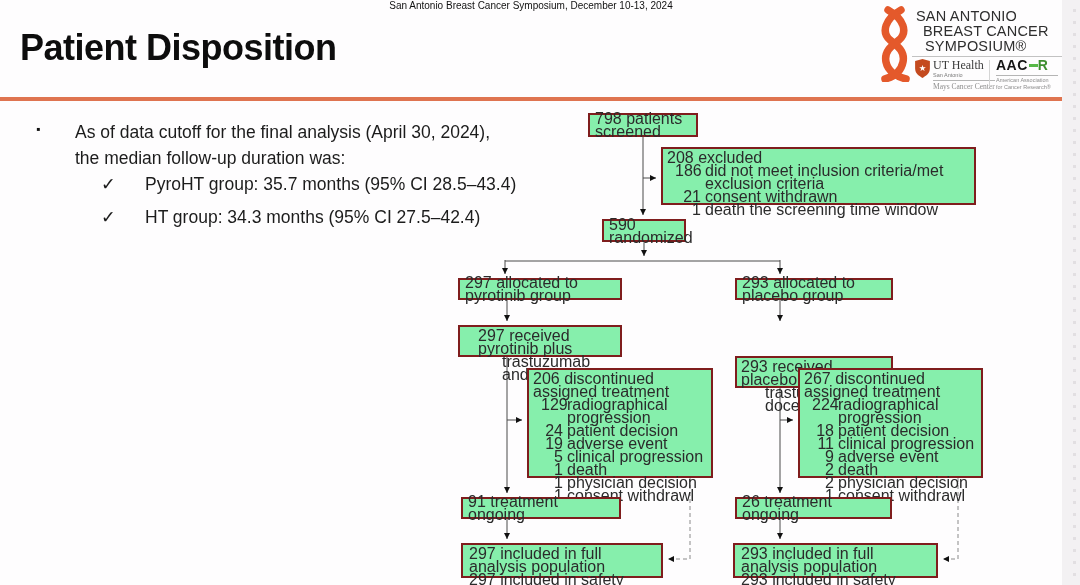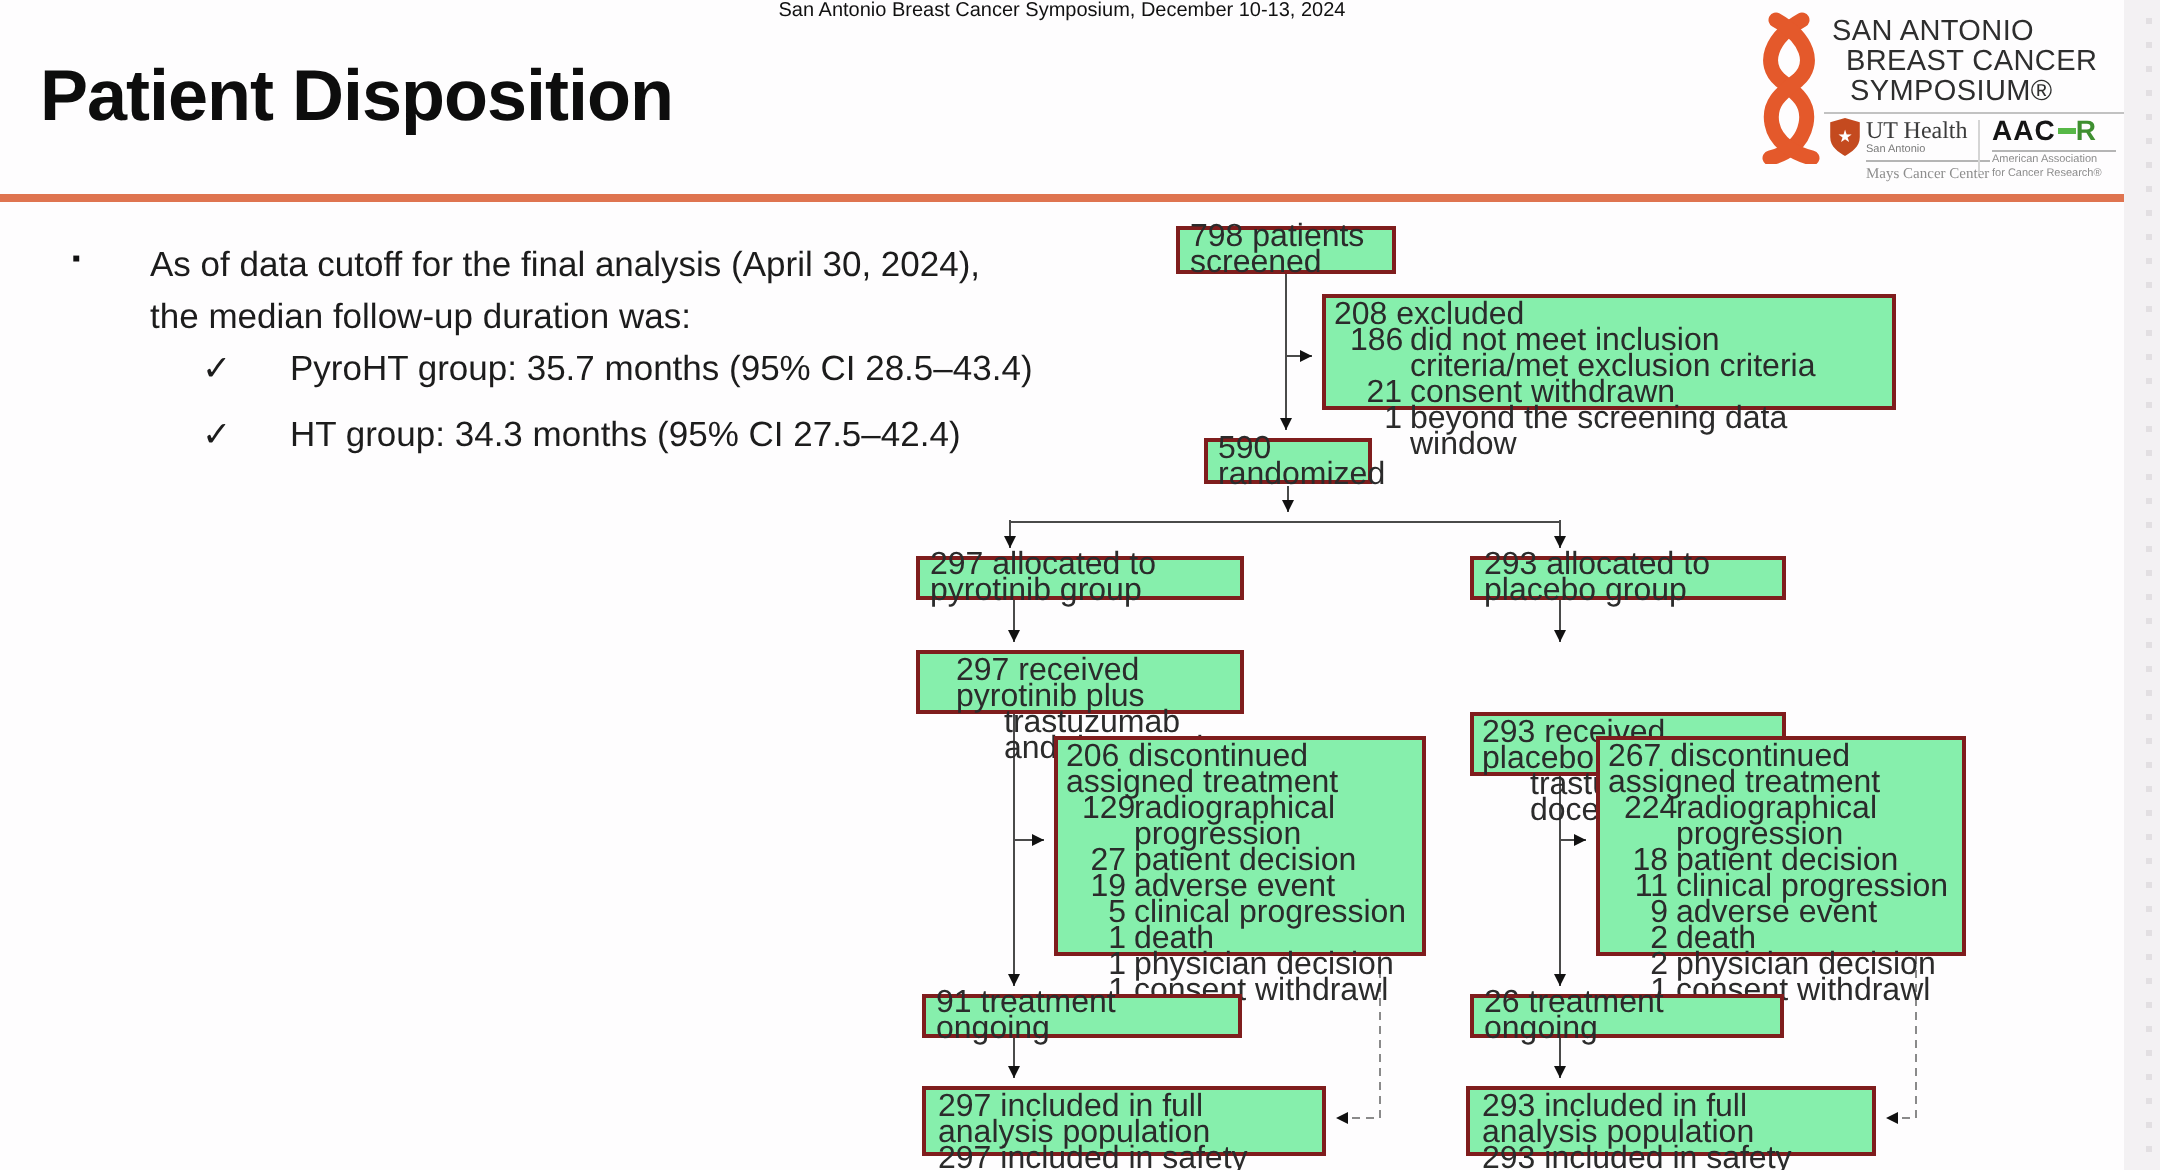--- a/index.html
+++ b/index.html
@@ -47,21 +47,21 @@
   .flow-svg{position:absolute;left:0;top:0;width:1080px;height:585px;}
   .fbox{position:absolute;background:#86efac;border:2px solid #7f1d1d;box-sizing:border-box;
     font-size:16px;color:#2b2b2b;line-height:13px;}
   .single{display:flex;align-items:center;padding:0 5px;}
   .multi{padding:2px 4px;}
   .drow{display:flex;padding-left:8px;}
   .drow .n{flex:none;text-align:right;margin-right:4px;}
   .nw22 .n{width:22px;} .nw26 .n{width:26px;}
   .indent2{padding-left:24px;}
   .b-screened{left:588px;top:113px;width:110px;height:24px;}
-  .b-excluded{left:661px;top:147px;width:287px;height:58px;}
+  .b-excluded{left:661px;top:147px;width:315px;height:58px;}
   .b-randomized{left:602px;top:219px;width:84px;height:23px;}
   .b-allocL{left:458px;top:278px;width:164px;height:22px;}
   .b-allocR{left:735px;top:278px;width:158px;height:22px;}
   .b-recvL{left:458px;top:325px;width:164px;height:32px;padding-left:18px;}
   .b-recvR{left:735px;top:325px;width:158px;height:32px;margin-top:31px;}
   .b-discL{left:527px;top:368px;width:186px;height:110px;}
   .b-discR{left:798px;top:368px;width:185px;height:110px;}
   .b-ongoL{left:461px;top:497px;width:160px;height:22px;}
   .b-ongoR{left:735px;top:497px;width:157px;height:22px;}
   .b-inclL{left:461px;top:543px;width:202px;height:35px;padding-left:6px;}
@@ -156,21 +156,21 @@
     <div class="drow">
         <span class="n">186</span>
         <span>did not meet inclusion criteria/met exclusion criteria</span>
       </div>
     <div class="drow">
         <span class="n">21</span>
         <span>consent withdrawn</span>
       </div>
     <div class="drow">
         <span class="n">1</span>
-        <span>beyond the screening data window</span>
+        <span>death the screening time window</span>
       </div>
   </div>
 
   <div class="fbox single b-randomized">
     <span>590 randomized</span>
   </div>
 
   <div class="fbox single b-allocL">
     <span>297 allocated to pyrotinib group</span>
   </div>
@@ -187,21 +187,21 @@
     <div class="indent2">trastuzumab and docetaxel</div>
   </div>
 
   <div class="fbox multi nw22 b-discL">
     <div>206 discontinued assigned treatment</div>
     <div class="drow">
         <span class="n">129</span>
         <span>radiographical progression</span>
       </div>
     <div class="drow">
-        <span class="n">27</span>
+        <span class="n">24</span>
         <span>patient decision</span>
       </div>
     <div class="drow">
         <span class="n">19</span>
         <span>adverse event</span>
       </div>
     <div class="drow">
         <span class="n">5</span>
         <span>clinical progression</span>
       </div>

